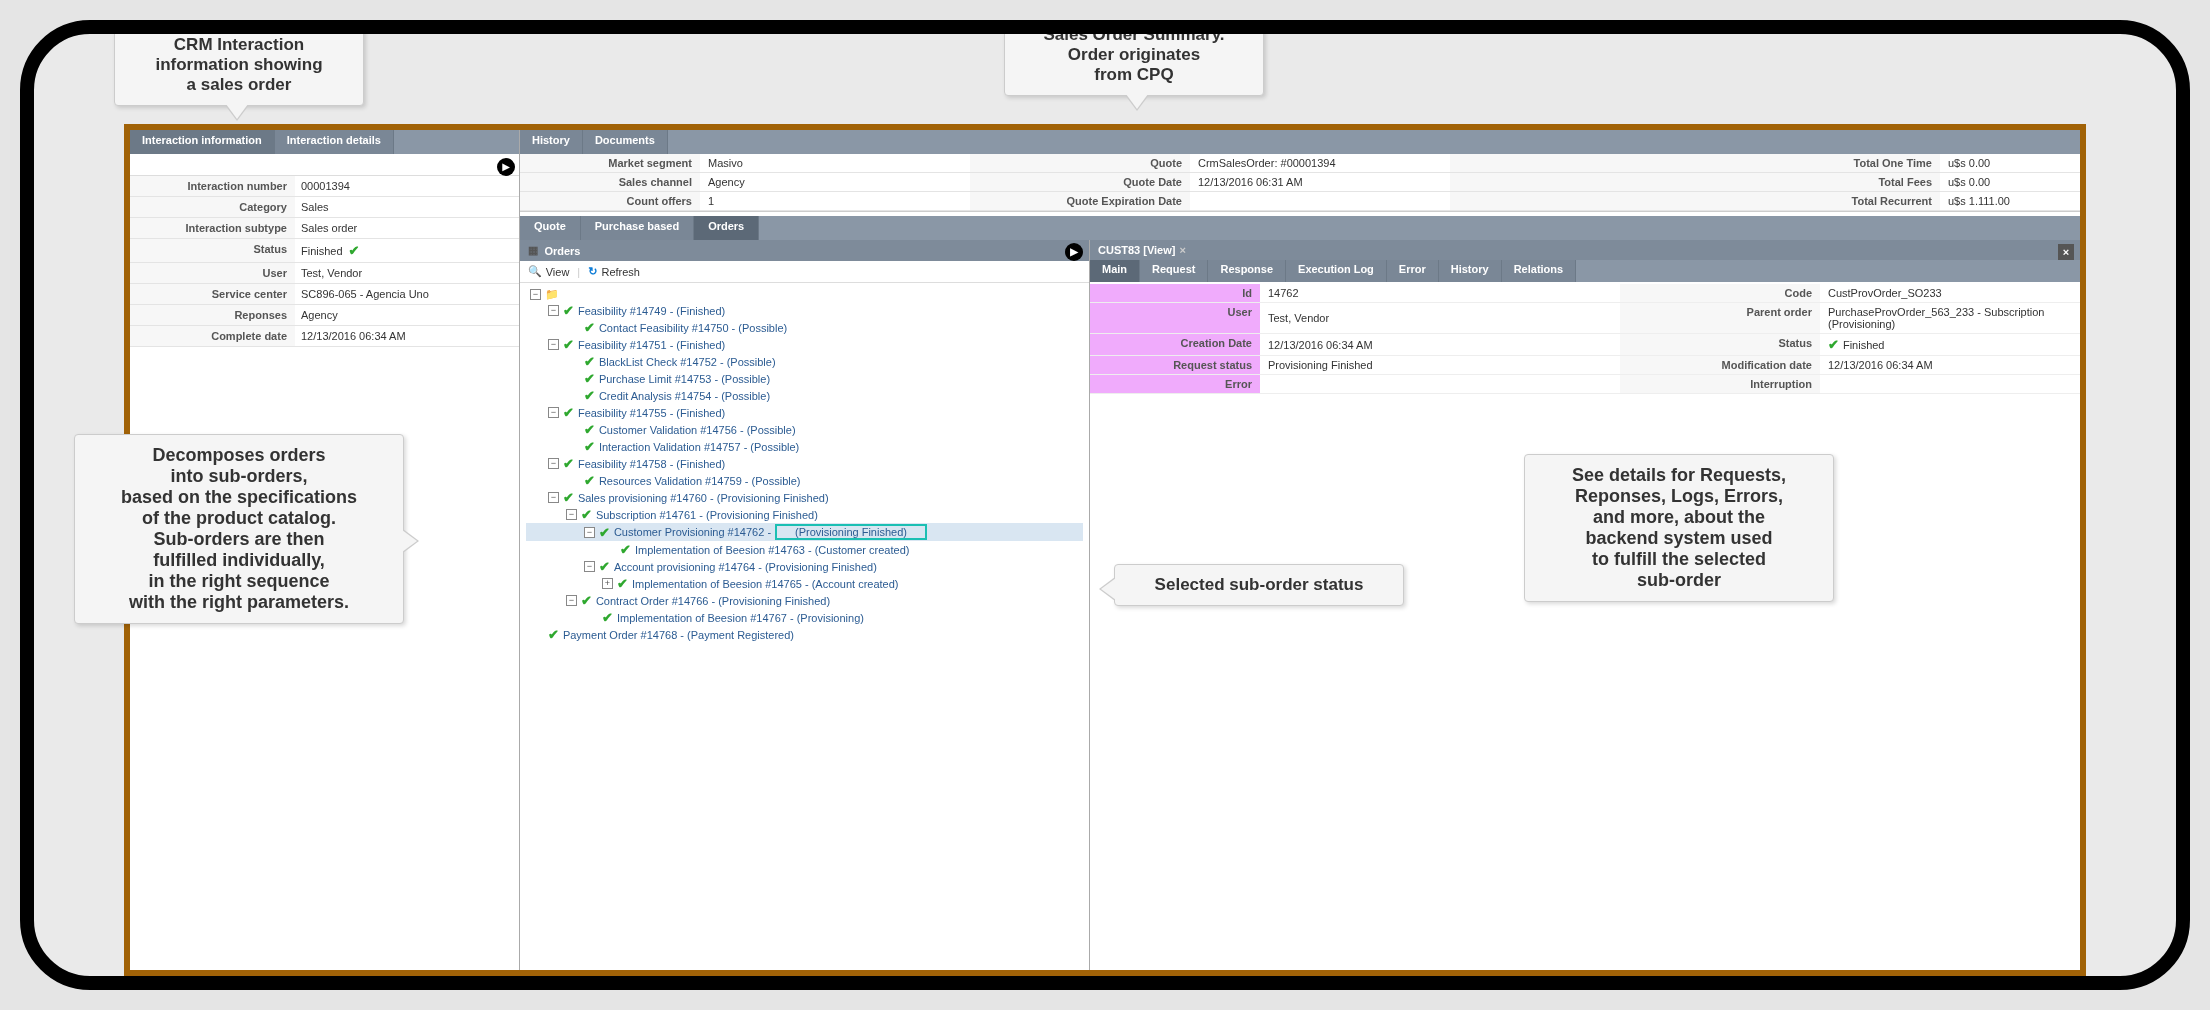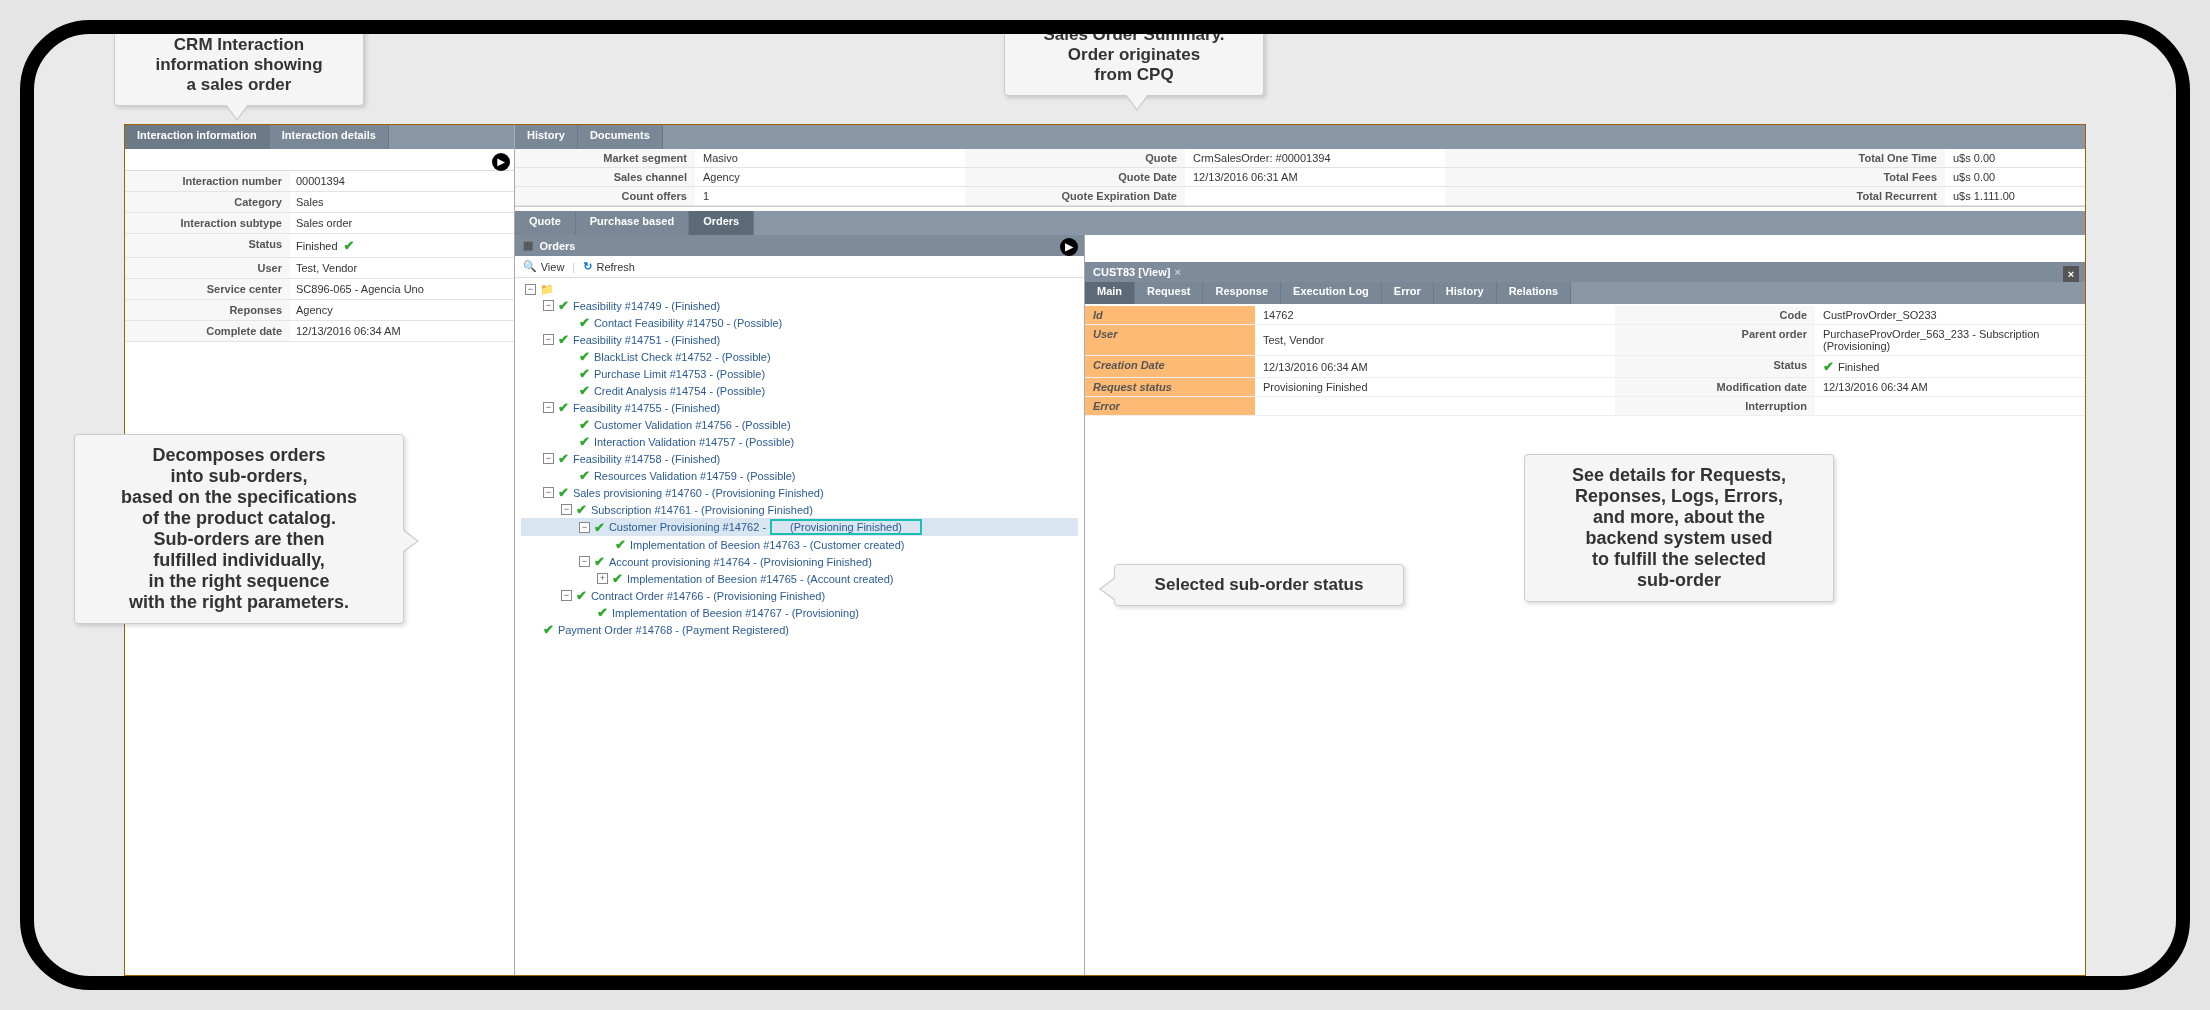--- a/index.html
+++ b/index.html
@@ -1,21 +1,21 @@
 <!DOCTYPE html>
 <html><head>
 <meta charset="utf-8">
 <style>
 * { box-sizing: border-box; margin: 0; padding: 0; }
 body { font-family: Verdana, Geneva, sans-serif; font-size: 11px; background: #e5e5e5; width: 2210px; height: 1010px; position: relative; overflow: hidden; }
 
 .frame { position: absolute; top: 20px; left: 20px; right: 20px; bottom: 20px; border: 14px solid #000; border-radius: 70px; background: #eaeaea; overflow: hidden; }
 .frame-inner { position: absolute; top: 0; left: 0; right: 0; bottom: 0; padding: 40px 50px; }
 
-.app { position: absolute; top: 90px; left: 90px; right: 90px; bottom: 0; background: #fff; border: 1px solid #a16207; display: flex; flex-direction: column; }
+.app { position: absolute; top: 90px; left: 90px; right: 90px; bottom: 0; background: #fff; border: 6px solid #a16207; display: flex; flex-direction: column; }
 
 
 .callout { position: absolute; background: #f5f5f5; border: 1px solid #ccc; border-radius: 4px; padding: 10px 14px; font-family: 'Segoe UI', Arial, sans-serif; font-weight: bold; font-size: 17px; color: #333; text-align: center; box-shadow: 2px 2px 4px rgba(0,0,0,0.15); z-index: 100; }
 .callout-pointer { position: absolute; width: 0; height: 0; }
 .callout-pointer.down { border-left: 12px solid transparent; border-right: 12px solid transparent; border-top: 16px solid #ccc; }
 .callout-pointer.down::after { content: ''; position: absolute; top: -17px; left: -11px; border-left: 11px solid transparent; border-right: 11px solid transparent; border-top: 15px solid #f5f5f5; }
 .callout-pointer.right { border-top: 12px solid transparent; border-bottom: 12px solid transparent; border-left: 16px solid #ccc; }
 .callout-pointer.right::after { content: ''; position: absolute; left: -17px; top: -11px; border-top: 11px solid transparent; border-bottom: 11px solid transparent; border-left: 15px solid #f5f5f5; }
 .callout-pointer.left { border-top: 12px solid transparent; border-bottom: 12px solid transparent; border-right: 16px solid #ccc; }
 .callout-pointer.left::after { content: ''; position: absolute; left: 2px; top: -11px; border-top: 11px solid transparent; border-bottom: 11px solid transparent; border-right: 15px solid #f5f5f5; }
@@ -65,28 +65,28 @@
 .tree { padding: 4px 6px; overflow: auto; flex: 1; }
 .tree-row { display: flex; align-items: center; gap: 4px; padding: 1px 0; font-size: 11px; color: #2b5b92; white-space: nowrap; }
 .tree-row.selected { background: #d9e6f2; }
 .tree-row .txt { cursor: pointer; }
 .highlight-box { border: 2px solid #1bbfb3; padding: 0 18px; color: #2b5b92; }
 .expander { width: 11px; height: 11px; border: 1px solid #888; display: inline-flex; align-items: center; justify-content: center; font-size: 9px; line-height: 1; color: #555; cursor: pointer; background: #fff; }
 .ind { display: inline-block; }
 
 
 .detail-panel { flex: 1; display: flex; flex-direction: column; }
-.detail-hdr { background: #7e8b9a; color: #fff; padding: 4px 8px; font-weight: bold; display: flex; align-items: center; position: relative; margin-top: 27px; }
+.detail-hdr { background: #7e8b9a; color: #fff; padding: 4px 8px; font-weight: bold; display: flex; align-items: center; position: relative; }
 .detail-hdr .close-x { position: absolute; right: 6px; top: 4px; width: 16px; height: 16px; background: #555; color: #fff; text-align: center; line-height: 16px; cursor: pointer; font-size: 11px; }
 .detail-tabs { display: flex; background: #8a97a6; height: 22px; }
 .detail-tab { padding: 3px 12px; color: #fff; font-size: 11px; border-right: 1px solid #6c7987; cursor: pointer; background: #7a8796; font-weight: bold; }
 .detail-tab.active { background: #5c6977; }
 .detail-body { padding: 2px 0; }
 .detail-row { display: flex; border-bottom: 1px solid #eee; }
-.dl1 { width: 170px; padding: 3px 8px; font-weight: bold; color: #555; background: #fdba74; font-style: italic; }
+.dl1 { width: 170px; text-align: right; padding: 3px 8px; font-weight: bold; color: #555; background: #f0abfc; }
 .dv1 { width: 360px; padding: 3px 8px; color: #333; display:flex; align-items:center; gap:4px;}
 .dl2 { width: 200px; text-align: right; padding: 3px 8px; font-weight: bold; color: #555; background: #f7f7f7; }
 .dv2 { flex: 1; padding: 3px 8px; color: #333; display:flex; align-items:center; gap:4px;}
 
 .check-ico { color: #2fa82f; font-weight: bold; font-size: 13px; }
 .folder-ico { color: #777; }
 .refresh-ico { color: #0b7bd6; font-weight: bold; }
 .search-ico { color: #333; }
 .grid-ico::before { content: '▦'; color:#555; }
 </style>

